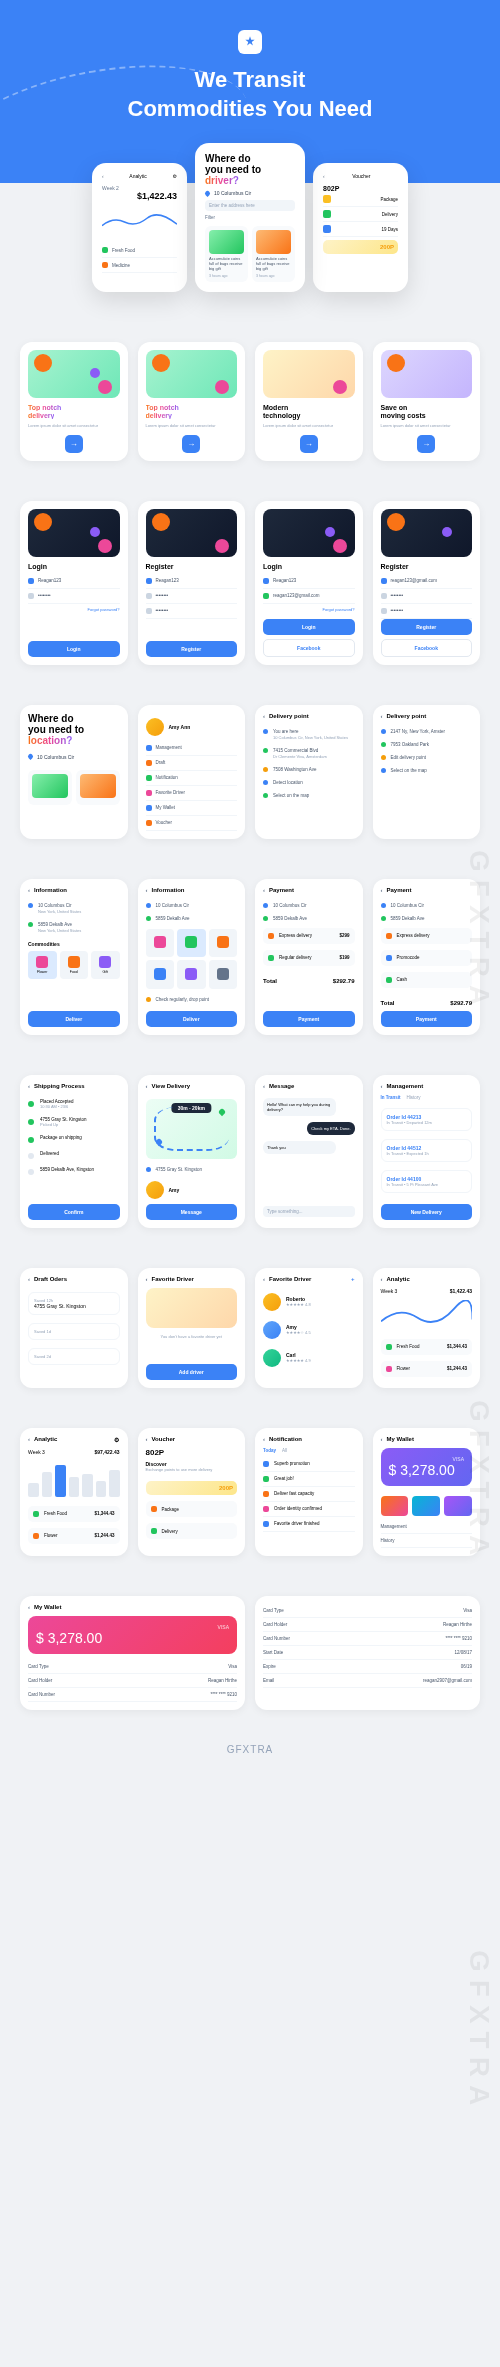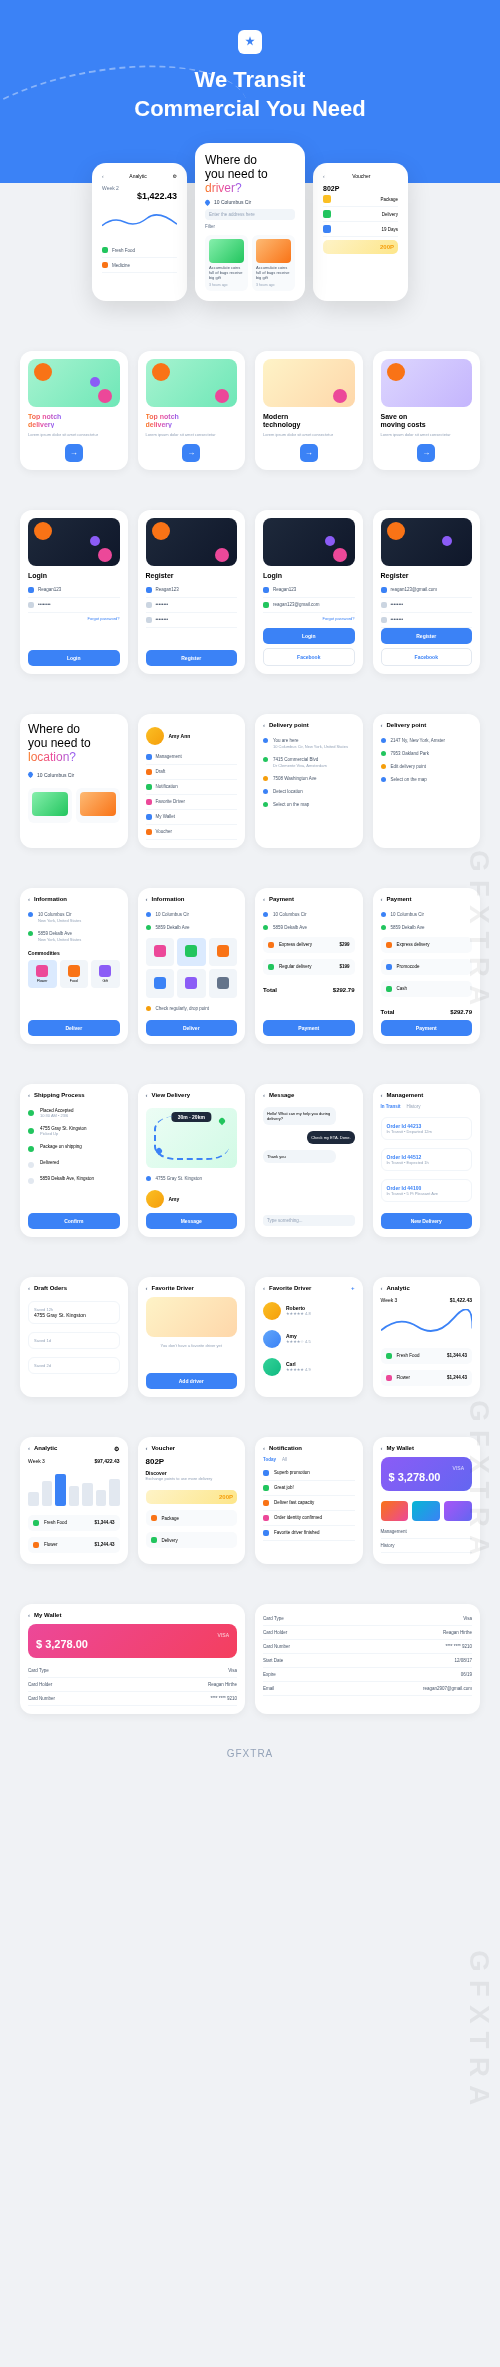--- a/index.html
+++ b/index.html
@@ -7,21 +7,21 @@
 .hero{background:#3b82f6;color:#fff;text-align:center;padding:30px 20px 60px;position:relative;overflow:hidden}
 .hero-logo{width:24px;height:24px;background:#fff;border-radius:6px;margin:0 auto 12px;display:flex;align-items:center;justify-content:center}
 .hero-logo svg{width:14px;height:14px}
 .hero h1{font-size:22px;font-weight:700;line-height:1.3}
 .hero-dots{position:absolute;border:2px dashed rgba(255,255,255,.4);border-radius:50%}
 .hero-d1{width:300px;height:120px;top:70px;left:-50px;border-bottom:none;border-left:none;border-right:none;transform:rotate(-10deg)}
 .showcase{display:flex;justify-content:center;gap:8px;margin-top:-40px;padding:0 20px 30px;position:relative}
 .phone{background:#fff;border-radius:14px;box-shadow:0 8px 24px rgba(0,0,0,.12);padding:10px;font-size:6px}
 .phone.main{width:110px;z-index:2}
 .phone.side{width:95px;margin-top:20px;z-index:1}
-.phone-title{font-size:12px;font-weight:400;margin-bottom:4px}
+.phone-title{font-size:10px;font-weight:700;margin-bottom:4px}
 .gradient-word{background:linear-gradient(90deg,#f97316,#ec4899,#8b5cf6);-webkit-background-clip:text;background-clip:text;color:transparent}
 .addr-row{display:flex;align-items:center;gap:4px;font-size:5px;color:#334155;margin:4px 0}
 .pin{width:5px;height:5px;border-radius:50% 50% 50% 0;background:#3b82f6;transform:rotate(-45deg)}
 .input-stub{background:#f1f5f9;border-radius:4px;padding:3px 4px;font-size:4.5px;color:#94a3b8;margin:3px 0}
 .mini-cards{display:flex;gap:4px;margin-top:6px}
 .mini-card{flex:1;background:#f8fafc;border-radius:6px;padding:4px}
 .mini-img{height:24px;border-radius:4px;margin-bottom:3px}
 .mini-img.g{background:linear-gradient(135deg,#86efac,#22c55e)}
 .mini-img.o{background:linear-gradient(135deg,#fdba74,#f97316)}
 .mini-txt{font-size:4px;color:#475569;line-height:1.2}
@@ -90,21 +90,21 @@
 .order-title{font-size:5px;font-weight:700;color:#3b82f6}
 .driver-row{display:flex;align-items:center;gap:5px;padding:5px 0}
 .avatar{width:18px;height:18px;border-radius:50%;background:linear-gradient(135deg,#fbbf24,#f59e0b)}
 .avatar.b{background:linear-gradient(135deg,#60a5fa,#3b82f6)}
 .avatar.g{background:linear-gradient(135deg,#34d399,#10b981)}
 .driver-name{font-size:5px;font-weight:600}
 .driver-rate{font-size:4px;color:#94a3b8}
 .wallet-card{border-radius:8px;padding:8px;color:#fff;margin-bottom:6px}
 .wallet-card.purple{background:linear-gradient(135deg,#8b5cf6,#6366f1)}
 .wallet-card.pink{background:linear-gradient(135deg,#ec4899,#f43f5e)}
-.wallet-amt{font-size:11px;font-weight:700}
+.wallet-amt{font-size:14px;font-weight:400}
 .wallet-brand{font-size:5px;text-align:right;opacity:.8}
 .mini-cards-row{display:flex;gap:4px;margin:4px 0}
 .mini-wallet{flex:1;height:20px;border-radius:4px}
 .mini-wallet.a{background:linear-gradient(135deg,#f97316,#ec4899)}
 .mini-wallet.b{background:linear-gradient(135deg,#06b6d4,#3b82f6)}
 .mini-wallet.c{background:linear-gradient(135deg,#a855f7,#6366f1)}
 .notif-item{display:flex;gap:5px;padding:4px 0;font-size:4.5px;border-bottom:1px solid #f1f5f9}
 .bar-chart{display:flex;align-items:flex-end;gap:3px;height:36px;margin:6px 0}
 .bar{flex:1;background:#e2e8f0;border-radius:2px}
 .bar.active{background:#3b82f6}
@@ -116,21 +116,21 @@
 
 <div class="hero">
   <div class="hero-dots hero-d1"></div>
   <div class="hero-logo">
     <svg viewBox="0 0 24 24" fill="#3b82f6">
         <path d="M12 2l2 6h6l-5 4 2 6-5-4-5 4 2-6-5-4h6z"></path>
       </svg>
   </div>
   <h1>
     <span>We Transit</span><br>
-    <span>Commercial You Need</span>
+    <span>Commodities You Need</span>
   </h1>
 </div>
 
 <div class="showcase">
   <div class="phone side">
     <div class="analytic-head">
       <span class="back">‹</span>
       <span>Analytic</span>
       <span>⚙</span>
     </div>

